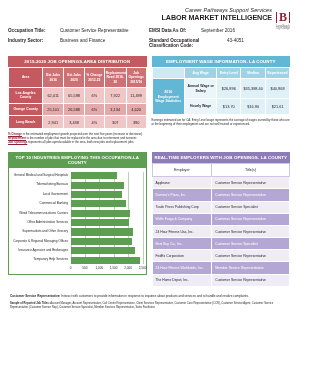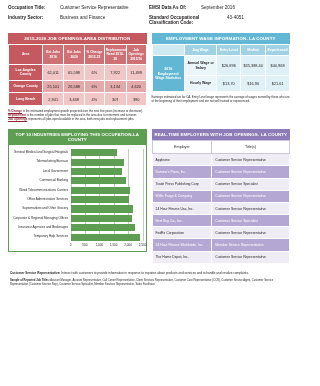--- a/index.html
+++ b/index.html
@@ -85,20 +85,30 @@
   .footer{padding:7px 10px 0 10px;}
   .fline{font-size:3.1px;line-height:1.45;margin-bottom:4px;}
   .fline b{font-weight:bold;}
   .srcline{font-size:2.7px;line-height:1.45;}
 </style>
 </head>
 <body>
 
 <div class="page">
 
+  <div class="hdr">
+    <div class="hdr-txt">
+      <div class="hdr-l1">Career Pathways Support Services</div>
+      <div class="hdr-l2">LABOR MARKET INTELLIGENCE</div>
+    </div>
+    <div class="logo">
+      <span class="logo-b">B</span>
+      <div class="logo-cap">Long Beach City College</div>
+    </div>
+  </div>
 
   <div class="meta">
     <div class="meta-row">
       <div class="meta-col">
         <span class="meta-lbl">Occupation Title:</span>
         <span class="meta-val">Customer Service Representative</span>
       </div>
       <div class="meta-col">
         <span class="meta-lbl">EMSI Data As Of:</span>
         <span class="meta-val">September 2016</span>

